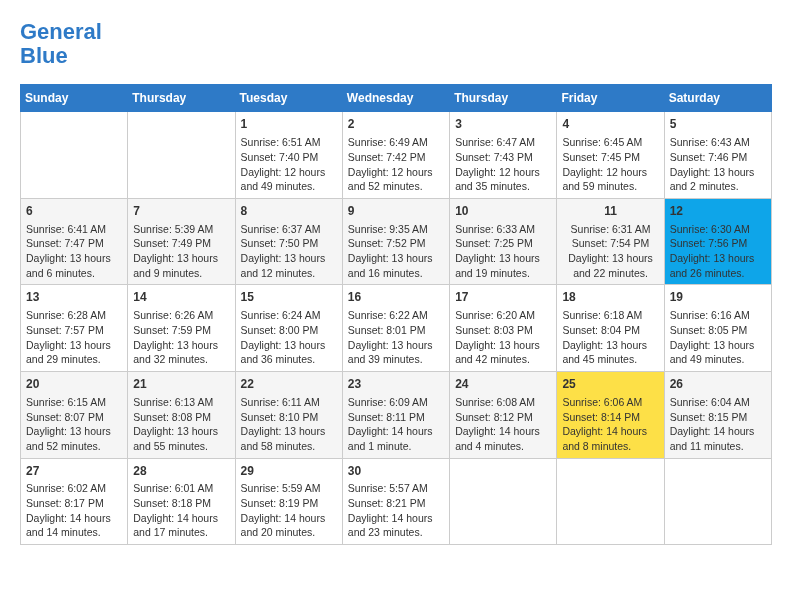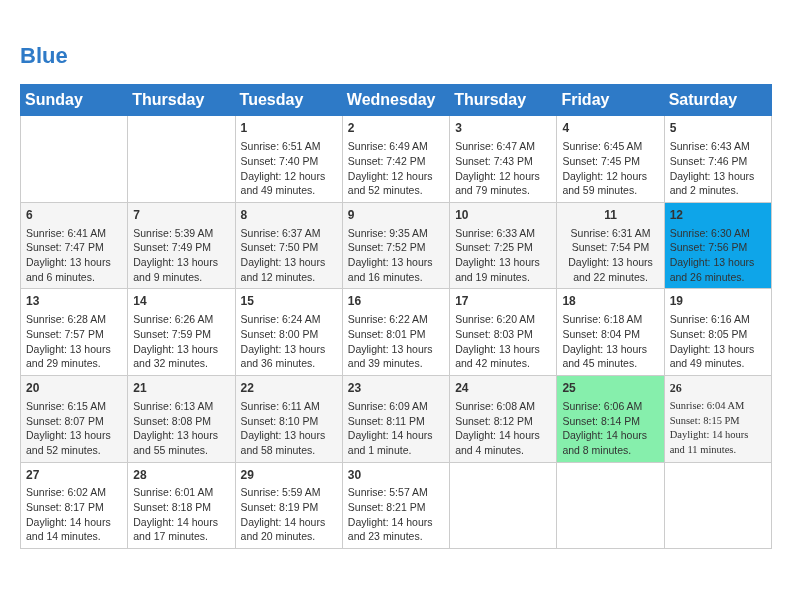--- a/index.html
+++ b/index.html
@@ -45,21 +45,21 @@
     .calendar {
       width: 100%;
       border-collapse: collapse;
       font-size: 10.5px;
     }
     .calendar th {
       background-color: #2e7ac7;
       color: #fff;
       padding: 6px 4px;
       text-align: left;
-      font-size: 16px;
+      font-size: 12px;
       font-weight: bold;
       border: 1px solid #2e7ac7;
     }
     .calendar td {
       vertical-align: top;
       border: 1px solid #ccc;
       padding: 4px 5px;
       width: calc(100% / 7);
       min-height: 80px;
       background: #fff;
@@ -81,21 +81,21 @@
     .calendar tr:nth-child(even) .empty {
       background: #f5f5f5 !important;
     }
   </style>
 </head>
 <body>
 
 <div class="header">
   <div class="logo">
     <div class="logo-text">
-      <br>
+      <span>General</span><br>
       <span style="color:#2e7ac7;">Blue</span>
     </div>
   </div>
   <div class="title-block">
     <div class="month-year"></div>
     <div class="location"></div>
   </div>
 </div>
 
 <table class="calendar">
@@ -126,21 +126,21 @@
           <div>Sunrise: 6:49 AM</div>
           <div>Sunset: 7:42 PM</div>
           <div>Daylight: 12 hours</div>
           <div>and 52 minutes.</div>
         </td>
         <td>
           <span class="day-num">3</span>
           <div>Sunrise: 6:47 AM</div>
           <div>Sunset: 7:43 PM</div>
           <div>Daylight: 12 hours</div>
-          <div>and 79 minutes.</div>
+          <div>and 35 minutes.</div>
         </td>
         <td>
           <span class="day-num">4</span>
           <div>Sunrise: 6:45 AM</div>
           <div>Sunset: 7:45 PM</div>
           <div>Daylight: 12 hours</div>
           <div>and 59 minutes.</div>
         </td>
         <td>
           <span class="day-num">5</span>
@@ -281,28 +281,28 @@
           <div>Daylight: 14 hours</div>
           <div>and 1 minute.</div>
         </td>
         <td style="background: rgb(245, 245, 245);">
           <span class="day-num">24</span>
           <div>Sunrise: 6:08 AM</div>
           <div>Sunset: 8:12 PM</div>
           <div>Daylight: 14 hours</div>
           <div>and 4 minutes.</div>
         </td>
-        <td style="background: #86efac; margin-left: 15px;">
+        <td style="background: #fde047; margin-left: 15px;">
           <span class="day-num">25</span>
           <div>Sunrise: 6:06 AM</div>
           <div>Sunset: 8:14 PM</div>
           <div>Daylight: 14 hours</div>
           <div>and 8 minutes.</div>
         </td>
-        <td style="background: rgb(245, 245, 245); font-family: Liberation Serif, serif;">
+        <td style="background: rgb(245, 245, 245);">
           <span class="day-num">26</span>
           <div>Sunrise: 6:04 AM</div>
           <div>Sunset: 8:15 PM</div>
           <div>Daylight: 14 hours</div>
           <div>and 11 minutes.</div>
         </td>
       </tr>
       <tr>
         <td>
           <span class="day-num">27</span>

